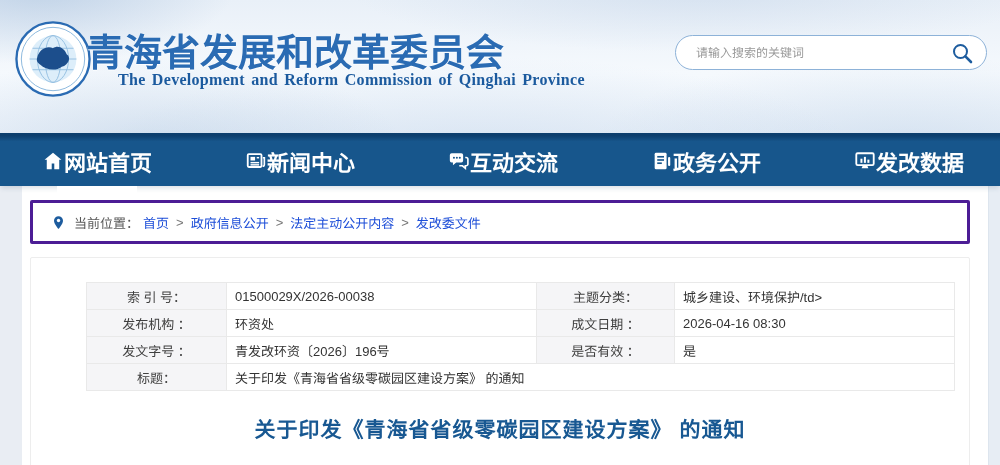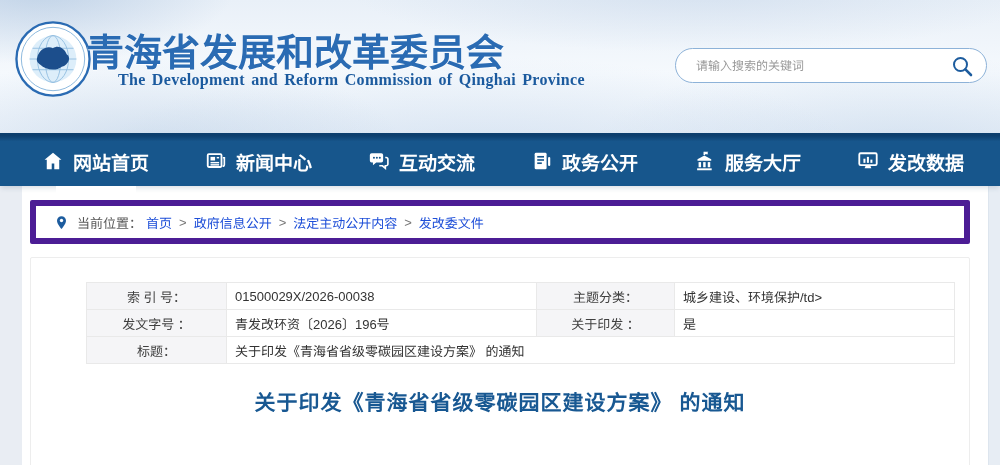--- a/index.html
+++ b/index.html
@@ -32,57 +32,57 @@
   }
   .title-en {
     position:absolute; left:118px; top:71px;
     font-size:16px; font-weight:bold; letter-spacing:.3px; word-spacing:2px;
     color:#1b5a9e; font-family:"Liberation Serif","DejaVu Serif",serif;
     white-space:nowrap;
   }
   .search {
     position:absolute; right:13px; top:35px; width:312px; height:35px;
     background:#fff; border:1px solid #8db2d8; border-radius:18px;
-    display:flex; align-items:center; padding:0 12px 0 20px;margin-top:13px;
+    display:flex; align-items:center; padding:0 12px 0 20px;
   }
   .search input {
     flex:1; border:none; outline:none; background:transparent;
     font-size:12px; color:#333; font-family:inherit;
   }
   .search input::placeholder { color:#999; }
   .search-btn { width:24px; height:24px; border:none; background:none; cursor:pointer; padding:0; display:flex; }
 
   
   .nav {
     position:relative; z-index:2; height:53px;
     background:linear-gradient(180deg,#0d3f6e 0%,#0d3f6e 5%,#17568c 16%,#17568c 100%);
     display:flex; justify-content:space-between; align-items:center;
     padding:3px 30px 0 36px;
     box-shadow:0 3px 5px -1px rgba(60,80,110,.18);
   }
   .nav-item {
     position:relative; height:100%;
-    display:flex; align-items:center; gap:9px;
-    color:#fff; font-size:19px; font-weight:bold; cursor:pointer;
+    display:flex; align-items:center; 
+    color:#fff; font-size:22px; font-weight:bold; cursor:pointer;
     padding:0 6px; white-space:nowrap;
   }
   .nav-item .nicon { display:flex; align-items:center; }
   .nav-item.active::after {
     content:""; position:absolute; left:50%; bottom:-8px; transform:translateX(-50%);
     width:80px; height:8px; background:#fff; z-index:3;
   }
 
   
   .main { position:relative; z-index:1; height:279px; background:#fff; }
   .edge-left  { position:absolute; left:0; top:0; bottom:0; width:22px; background:#e9edf3; }
   .edge-right { position:absolute; right:0; top:0; bottom:0; width:12px; background:#e7edf4; border-left:1px solid #dde5ee; }
 
   .crumb-card {
     position:absolute; left:30px; top:14px; width:940px; height:44px;
-    background:#fff; border:6px solid #4c1d95; border-radius:2px;
+    background:#fff; border:3px solid #4c1d95; border-radius:2px;
     display:flex; align-items:center; padding:0 18px;
     font-size:13px; color:#595959;
   }
   .crumb-card .pin { display:flex; margin-right:8px; }
   .crumb-card a { color:#1d4ed8; text-decoration:none; cursor:pointer; }
   .crumb-card .sep { margin:0 7px; color:#777; }
   .crumb-prefix { margin-right:4px; }
 
   .content-card {
     position:absolute; left:30px; top:71px; width:940px; height:230px;
@@ -177,34 +177,20 @@
         <rect x="4" y="3" width="13" height="18" rx="1.5" fill="#fff"></rect>
         <rect x="6.8" y="6.5" width="7.4" height="1.8" fill="#17568c"></rect>
         <rect x="6.8" y="10" width="7.4" height="1.8" fill="#17568c"></rect>
         <rect x="6.8" y="13.5" width="5" height="1.8" fill="#17568c"></rect>
         <rect x="18.6" y="7.5" width="2.4" height="10" rx="1.1" fill="#fff"></rect>
       </svg>
     </span>
     <span>政务公开</span>
   </div>
 
-  <div class="nav-item">
-    <span class="nicon">
-      <svg viewBox="0 0 24 24" width="22" height="22">
-        <line x1="11.2" y1="1.8" x2="11.2" y2="5.5" stroke="#fff" stroke-width="1.6"></line>
-        <path d="M11.8 1.9h3.8l-1 1.3 1 1.3h-3.8z" fill="#fff"></path>
-        <path d="M3.8 10.2 11.3 6l7.5 4.2v1.6H3.8z" fill="#fff"></path>
-        <rect x="5" y="13.2" width="2.7" height="5.6" fill="#fff"></rect>
-        <rect x="10" y="13.2" width="2.7" height="5.6" fill="#fff"></rect>
-        <rect x="15" y="13.2" width="2.7" height="5.6" fill="#fff"></rect>
-        <rect x="3.4" y="20" width="15.9" height="2.1" fill="#fff"></rect>
-      </svg>
-    </span>
-    <span>服务大厅</span>
-  </div>
 
   <div class="nav-item">
     <span class="nicon">
       <svg viewBox="0 0 24 24" width="22" height="22">
         <rect x="2.5" y="3.5" width="19" height="13" rx="1.5" fill="none" stroke="#fff" stroke-width="2"></rect>
         <rect x="7" y="9.5" width="2.2" height="4.5" fill="#fff"></rect>
         <rect x="10.8" y="7.5" width="2.2" height="6.5" fill="#fff"></rect>
         <rect x="14.6" y="10.5" width="2.2" height="3.5" fill="#fff"></rect>
         <path d="M9.7 16.5 8.3 20h7.4l-1.4-3.5z" fill="#fff"></path>
       </svg>
@@ -244,23 +230,29 @@
           <col style="width:280px">
       </colgroup>
       <tbody>
           <tr>
         <td class="lbl">索 引 号：</td>
         <td class="val">01500029X/2026-00038</td>
         <td class="lbl">主题分类：</td>
         <td class="val">城乡建设、环境保护/td&gt;</td>
       </tr>
       <tr>
+        <td class="lbl">发布机构 ：</td>
+        <td class="val">环资处</td>
+        <td class="lbl">成文日期 ：</td>
+        <td class="val">2026-04-16 08:30</td>
+      </tr>
+      <tr>
         <td class="lbl">发文字号 ：</td>
         <td class="val">青发改环资〔2026〕196号</td>
-        <td class="lbl">关于印发 ：</td>
+        <td class="lbl">是否有效 ：</td>
         <td class="val">是</td>
       </tr>
       <tr>
         <td class="lbl">标题：</td>
         <td class="val" colspan="3">关于印发《青海省省级零碳园区建设方案》 的通知</td>
       </tr>
     </tbody>
       </table>
 
     <h1 class="article-title">关于印发《青海省省级零碳园区建设方案》 的通知</h1>

